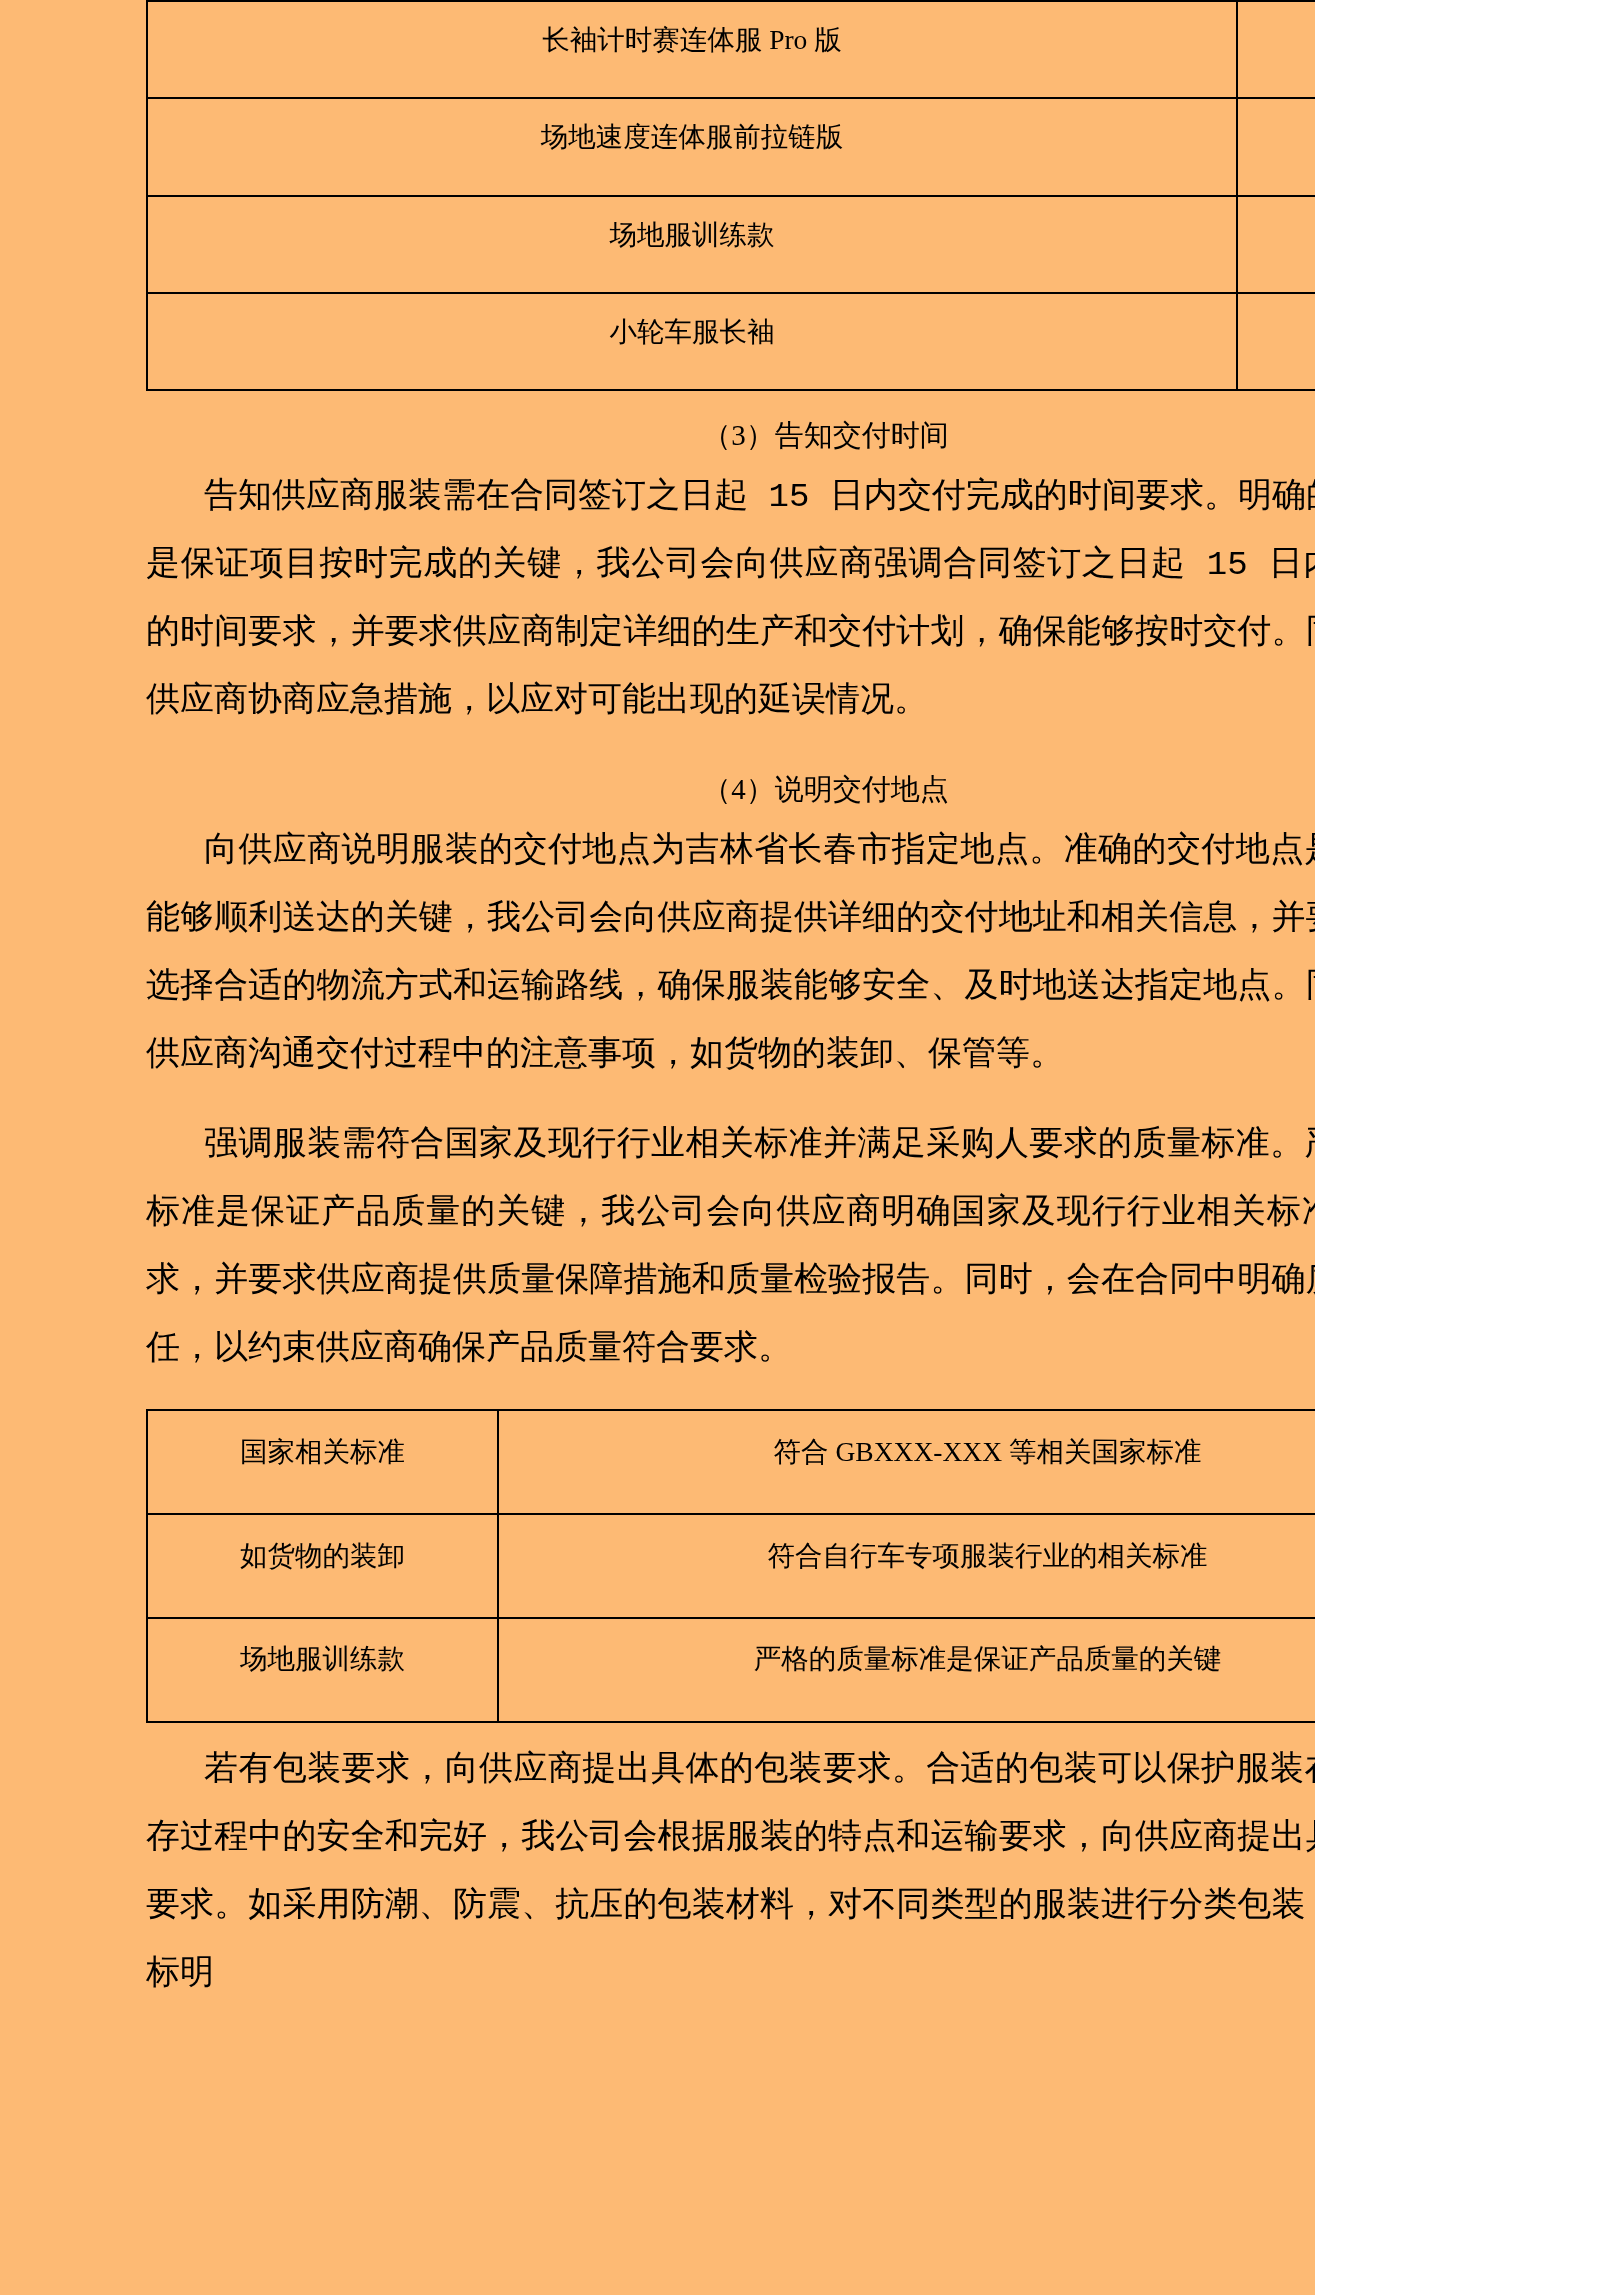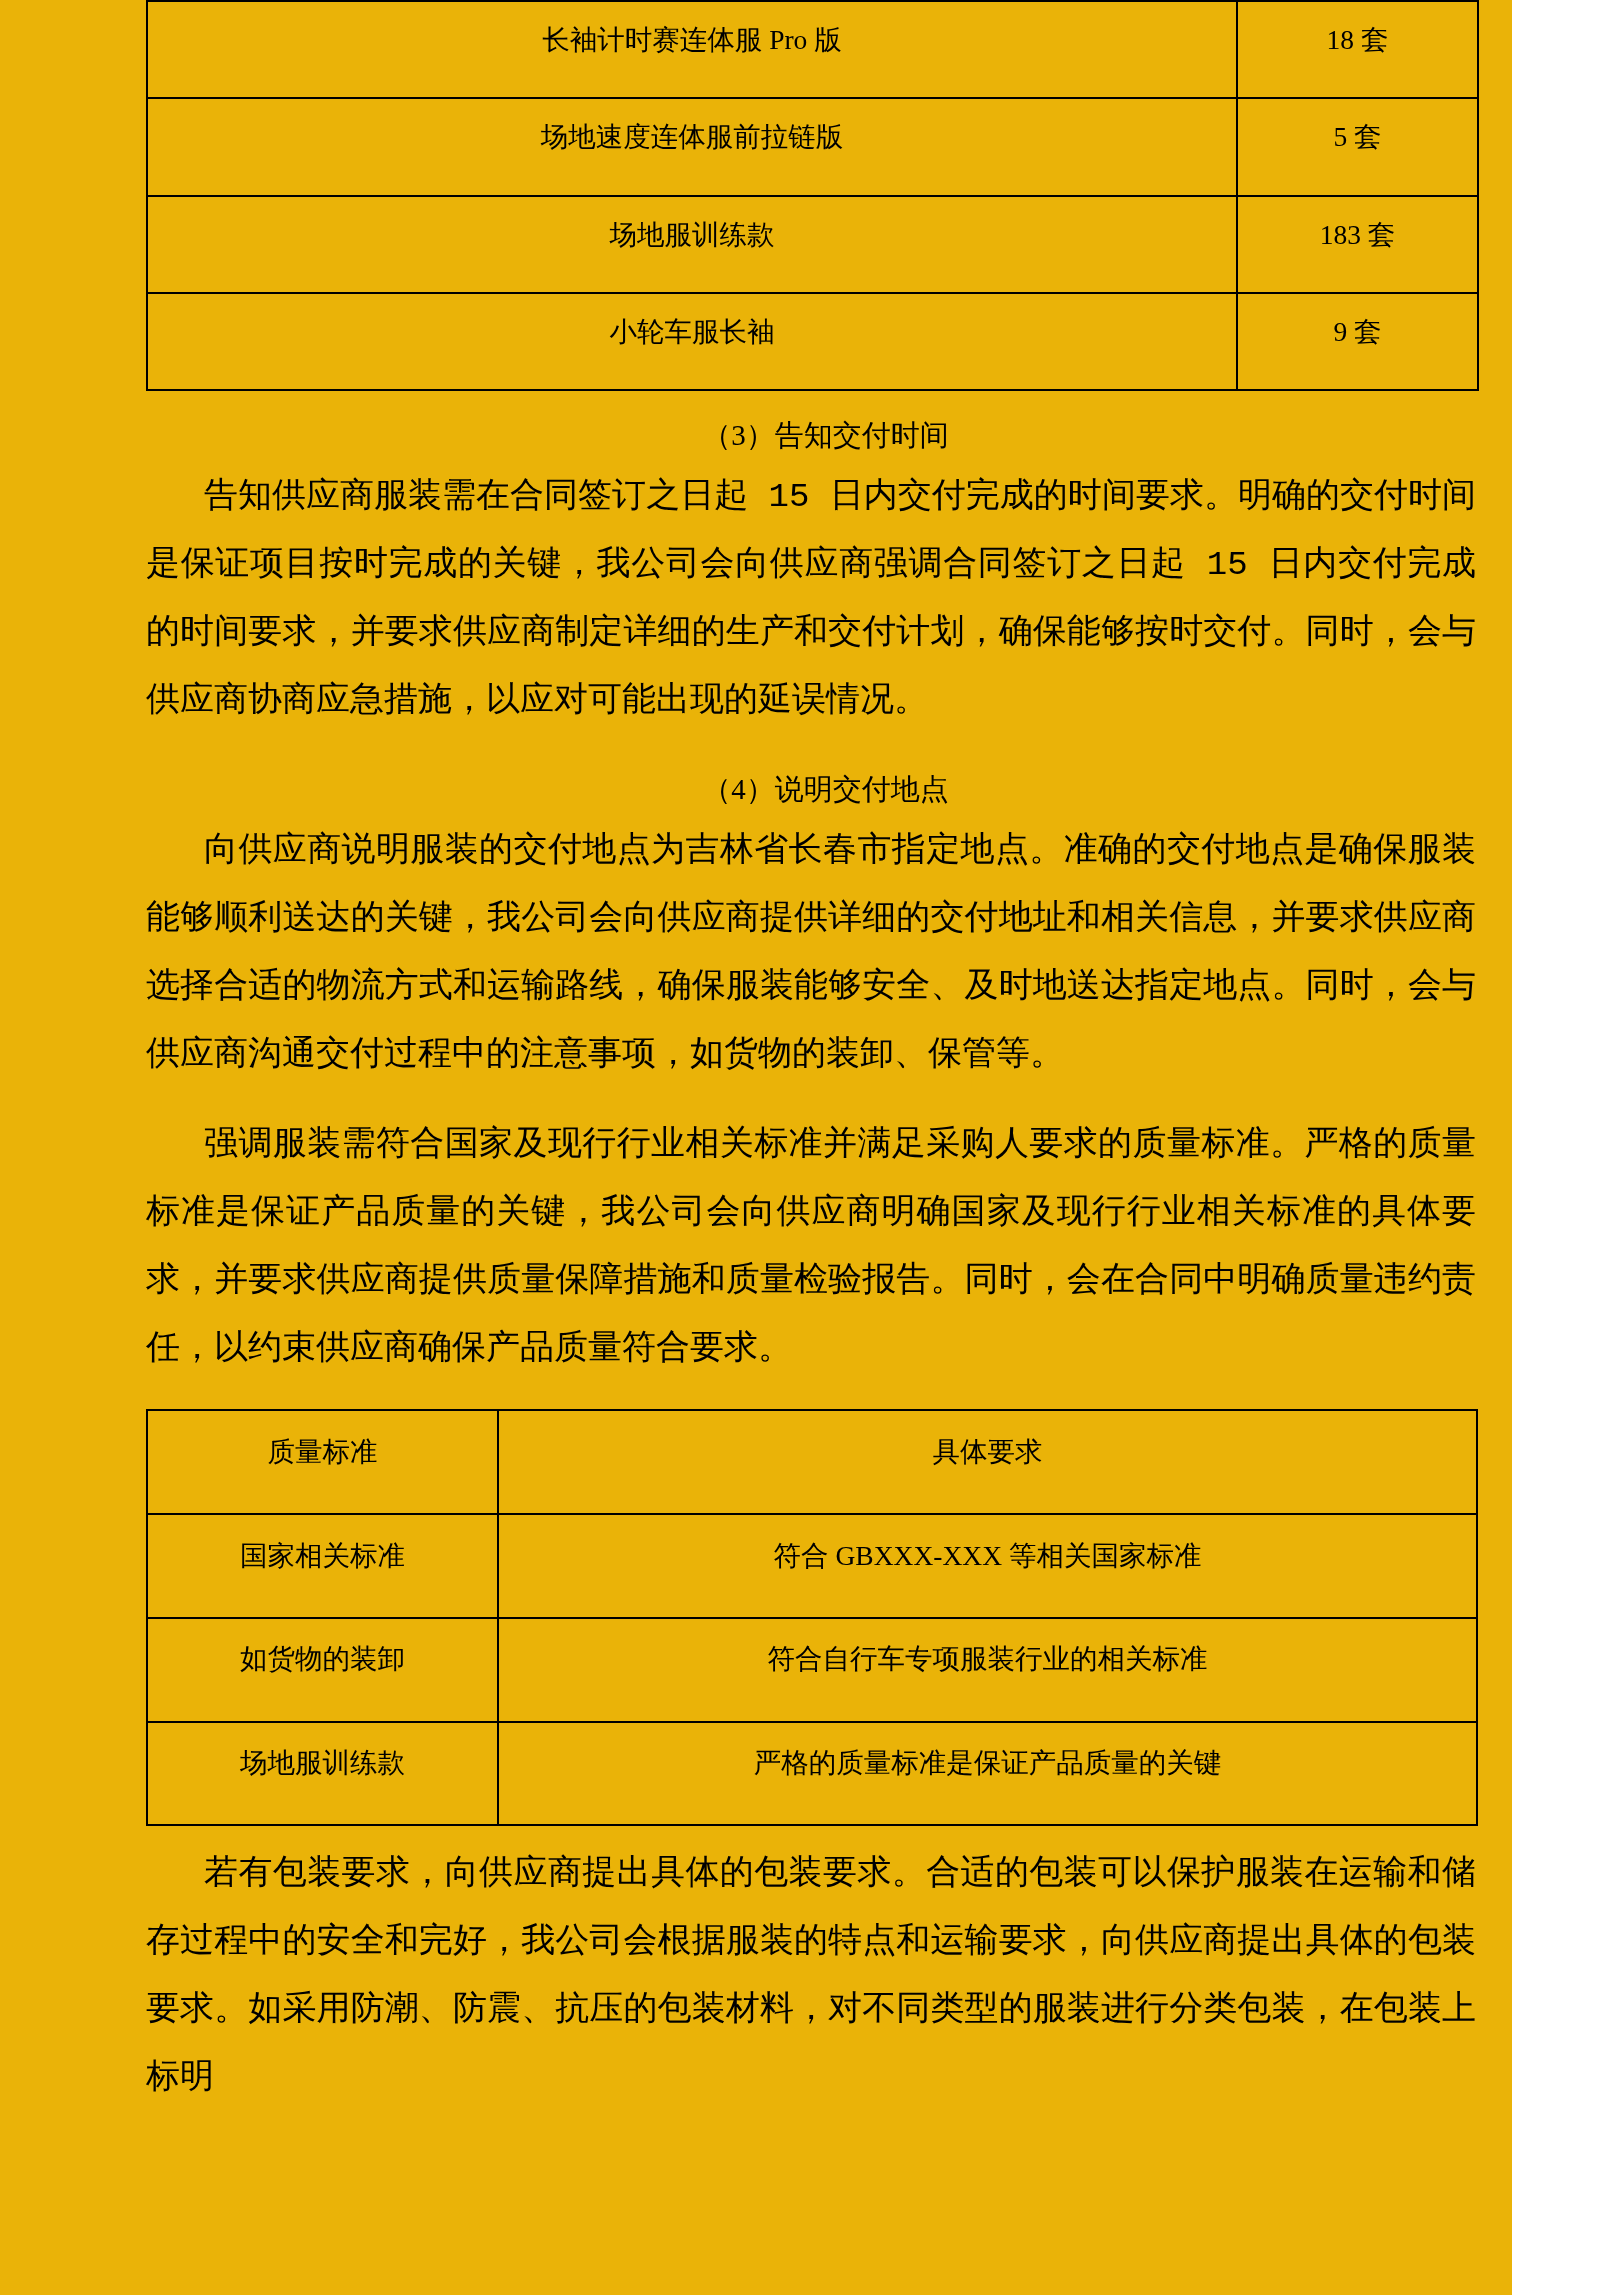--- a/index.html
+++ b/index.html
@@ -6,23 +6,23 @@
     margin: 0;
     padding: 0;
     background: #ffffff;
   }
   body {
     font-family: "Liberation Serif", "DejaVu Serif", serif;
     color: #000000;
   }
   .page {
     position: relative;
-    width: 1512px;
+    width: 1315px;
     height: 2295px;
-    background: #eab308;
+    background: #fdba74;
     overflow: hidden;
     box-sizing: border-box;
   }
   .content {
     position: absolute;
     left: 146px;
     top: 0;
     width: 1330px;
   }
 
@@ -120,24 +120,20 @@
 
     <div class="spacer-lg"></div>
 
     <table class="doc-table table-quality">
       <colgroup>
           <col class="c-std">
           <col class="c-req">
         </colgroup>
       <tbody>
         <tr>
-          <td>质量标准</td>
-          <td>具体要求</td>
-        </tr>
-        <tr>
           <td>国家相关标准</td>
           <td>符合 GBXXX-XXX 等相关国家标准</td>
         </tr>
         <tr>
           <td>如货物的装卸</td>
           <td>符合自行车专项服装行业的相关标准</td>
         </tr>
         <tr>
           <td>场地服训练款</td>
           <td>严格的质量标准是保证产品质量的关键</td>

